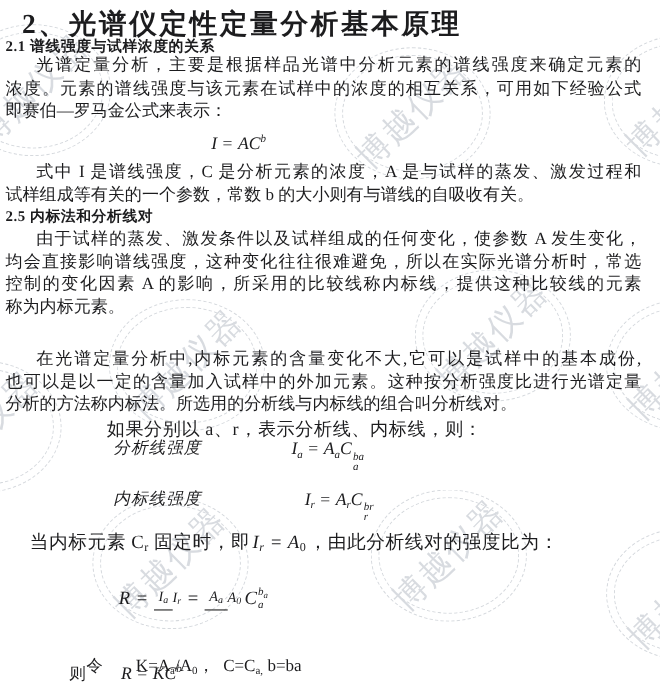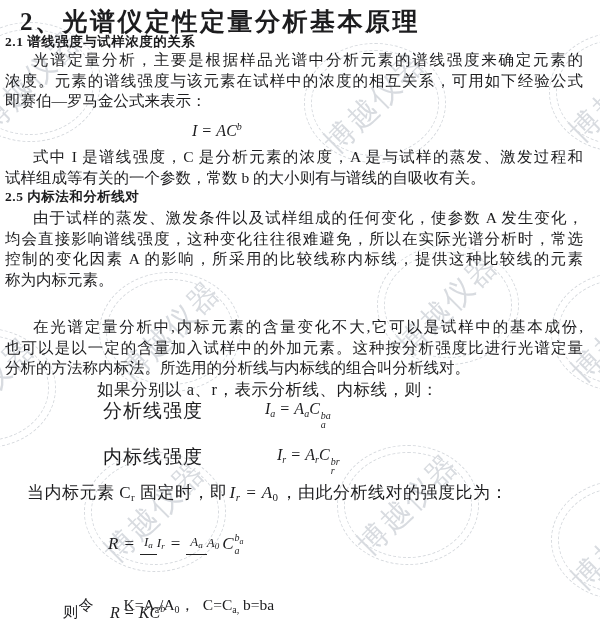--- a/index.html
+++ b/index.html
@@ -25,21 +25,21 @@
   .title{left:20px;top:5px;font-size:25px;font-weight:bold;letter-spacing:2.5px;white-space:nowrap;}
   .h{font-size:13.5px;font-weight:bold;white-space:nowrap;letter-spacing:.5px;}
   .h21{left:5px;top:33px;}
   .h22{left:5px;top:188px;}
   .para{left:5px;width:578px;font-size:15.5px;line-height:20.6px;}
   .p1{top:50px;} .p2{top:147px;} .p3{top:208px;} .p4{top:317px;}
   .ln{white-space:nowrap;}
   .jl{white-space:normal;text-align:justify;text-align-last:justify;}
   .indent{text-indent:28px;}
   .lif{left:97px;top:379px;font-size:16.5px;white-space:nowrap;letter-spacing:.5px;}
-  .flabel{font-size:19px;white-space:nowrap;letter-spacing:1px;}
+  .flabel{font-size:15px;white-space:nowrap;letter-spacing:1px;font-style:italic;}
   .fa-label{left:103px;top:398px;} .fr-label{left:103px;top:444px;}
   .math{font-style:italic;font-size:16px;white-space:nowrap;}
   .f1{left:192px;top:121px;text-align:center;}
   .fa{left:265px;top:400px;} .fr{left:277px;top:446px;}
   .math .eq{font-style:normal;padding:0 5px;}
   sub.m{font-size:10px;font-style:italic;vertical-align:-3px;}
   sup.m{font-size:10px;font-style:italic;vertical-align:6px;}
   .ss{display:inline-flex;flex-direction:column;vertical-align:-5px;line-height:9px;font-size:10px;font-style:italic;margin-left:1px;}
   
   .dang{left:27px;top:481px;font-size:17px;white-space:nowrap;letter-spacing:.5px;}

